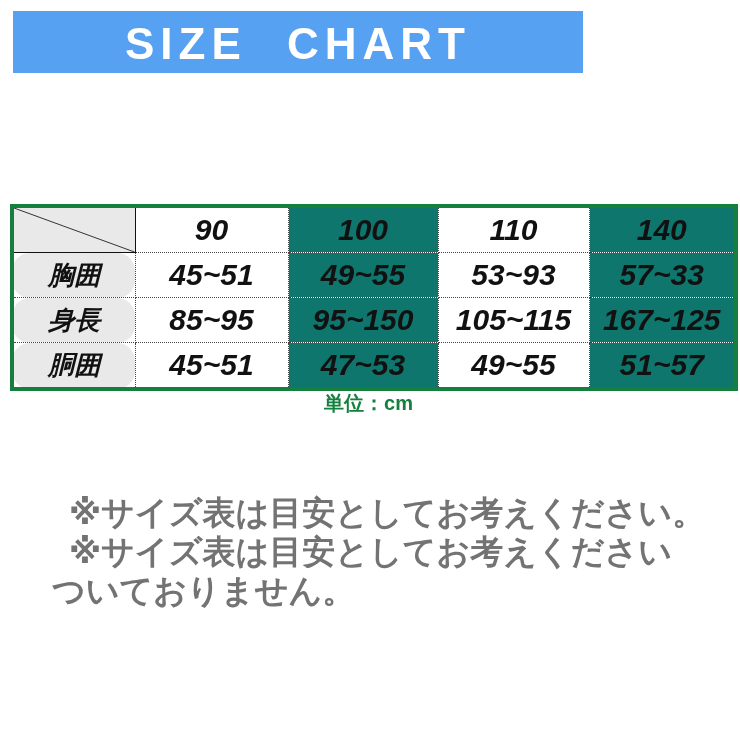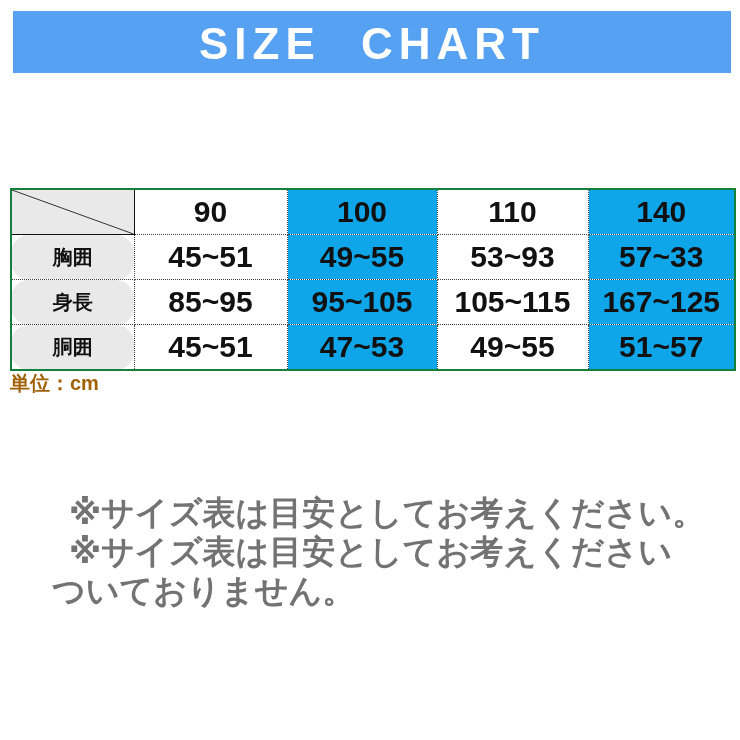--- a/index.html
+++ b/index.html
@@ -14,45 +14,46 @@
     height: 740px;
     background: #ffffff;
     overflow: hidden;
   }
 
   
   .banner {
     position: absolute;
     left: 13px;
     top: 11px;
-    width: 718px;
+    width: 570px;
     height: 62px;
     background: #57a1f2;
     display: flex;
     align-items: center;
     justify-content: center;
   }
   .banner .title-text {
     color: #ffffff;
     font-size: 44px;
     font-weight: bold;
     letter-spacing: 6px;
     word-spacing: 22px;
     padding-top: 3px;
   }
 
   
   .size-table {
     position: absolute;
     left: 10px;
-    top: 188px;
+    top: 204px;
     width: 724px;
     border-collapse: collapse;
     table-layout: fixed;
-    border: 2px solid #15803d;
+    border: 4px solid #15803d;
+    font-style: italic;
   }
   .size-table td {
     border: 1px dotted #444444;
     height: 44px;
     text-align: center;
     vertical-align: middle;
     color: #111111;
     padding: 0;
     overflow: hidden;
   }
@@ -63,45 +64,45 @@
     position: relative;
   }
   .size-table .corner-cell svg {
     position: absolute;
     left: 0; top: 0;
     width: 100%; height: 100%;
     display: block;
   }
   .size-table .label-cell {
     background: #e9e9e9;
-    font-size: 20px;
+    font-size: 26px;
     font-weight: bold;
     border-radius: 18px;
   }
   .size-table .hdr-cell {
     font-size: 30px;
     font-weight: bold;
   }
   .size-table .value-cell {
     font-size: 30px;
     font-weight: bold;
   }
-  .size-table .col-blue { background: #0ea5e9; }
+  .size-table .col-blue { background: #0f766e; }
   .size-table .col-white { background: #ffffff; }
 
   
   .unit-note {
     position: absolute;
     left: 10px;
-    top: 370px;
+    top: 390px;
     width: 717px;
-    text-align: left;
+    text-align: center;
     font-size: 20px;
     font-weight: bold;
-    color: #a16207;
+    color: #15803d;
   }
 
   
   .notes {
     position: absolute;
     left: 52px;
     top: 493px;
     color: #737373;
     font-size: 33px;
     font-weight: bold;
@@ -142,21 +143,21 @@
     <tr>
       <td class="label-cell">胸囲</td>
       <td class="value-cell col-white">45~51</td>
       <td class="value-cell col-blue">49~55</td>
       <td class="value-cell col-white">53~93</td>
       <td class="value-cell col-blue">57~33</td>
     </tr>
     <tr>
       <td class="label-cell">身長</td>
       <td class="value-cell col-white">85~95</td>
-      <td class="value-cell col-blue">95~105</td>
+      <td class="value-cell col-blue">95~150</td>
       <td class="value-cell col-white">105~115</td>
       <td class="value-cell col-blue">167~125</td>
     </tr>
     <tr>
       <td class="label-cell">胴囲</td>
       <td class="value-cell col-white">45~51</td>
       <td class="value-cell col-blue">47~53</td>
       <td class="value-cell col-white">49~55</td>
       <td class="value-cell col-blue">51~57</td>
     </tr>

